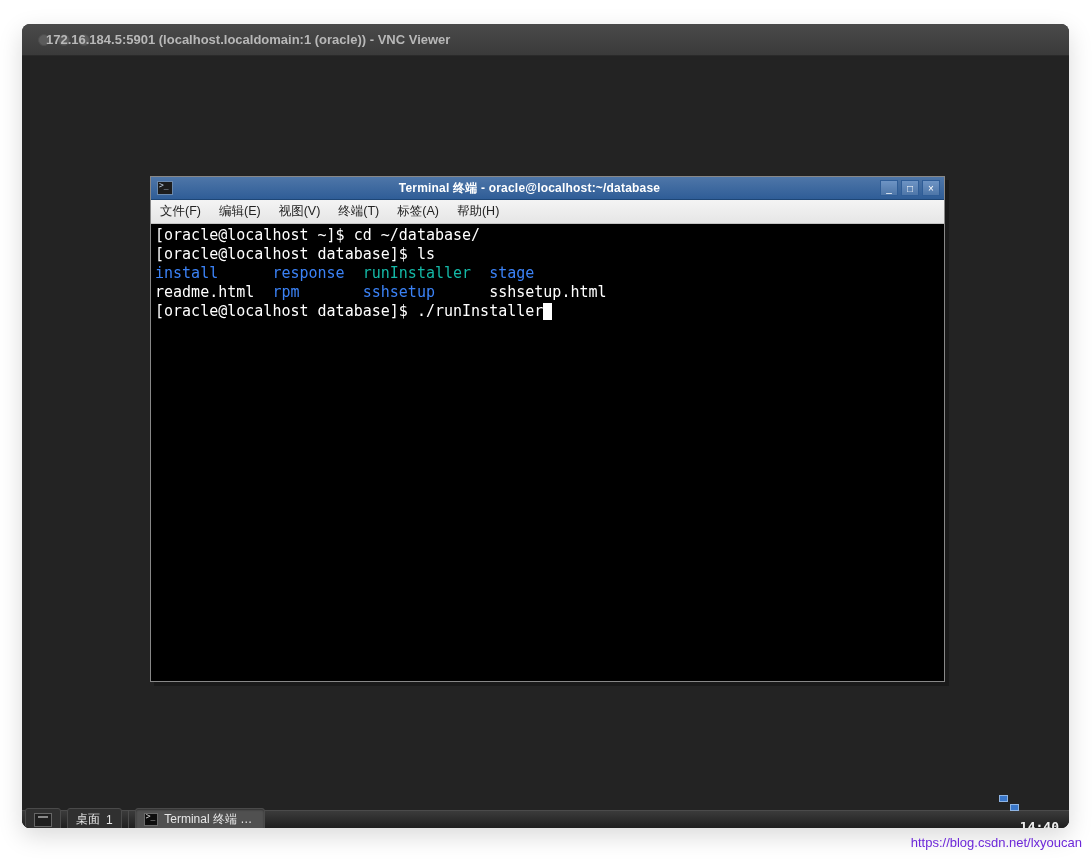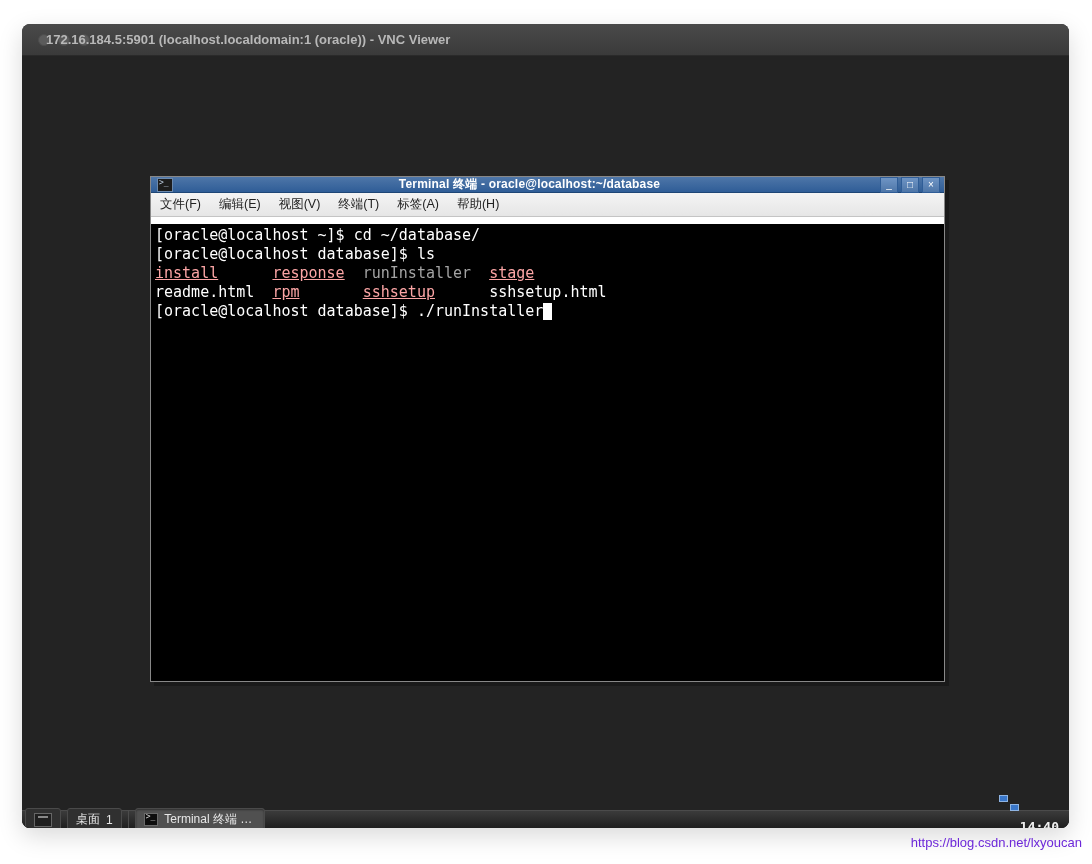--- a/index.html
+++ b/index.html
@@ -69,21 +69,21 @@
     position: absolute;
     left: 128px;
     top: 120px;
     width: 795px;
     height: 506px;
     background: #ffffff;
     border: 1px solid #888;
     box-shadow: 4px 4px 0 rgba(0,0,0,0.25);
   }
   .linux-titlebar {
-    height: 16px;
+    height: 23px;
     background: linear-gradient(#4e76a8,#2f5d97);
     display: flex;
     align-items: center;
     color: #ffffff;
     font-size: 12px;
     position: relative;
     border-bottom: 1px solid #1e4676;
   }
   .linux-title-icon {
     width: 16px; height: 14px;
@@ -145,22 +145,22 @@
     top: 47px; left: 0; right: 0; bottom: 0;
     background: #000000;
     color: #ffffff;
     font-family: "DejaVu Sans Mono","Menlo","Consolas",monospace;
     font-size: 15px;
     line-height: 19px;
     padding: 2px 4px;
     white-space: pre;
     overflow: hidden;
   }
-  .c-blue  { color: #fca5a5; text-decoration: underline; }
-  .c-green { color: #a3a3a3; }
+  .c-blue  { color: #3b82f6; }
+  .c-green { color: #14b8a6; }
   .cursor-block {
     display: inline-block;
     width: 9px; height: 17px;
     background: #ffffff;
     vertical-align: text-bottom;
   }
 
   
   .linux-taskbar {
     position: absolute;

